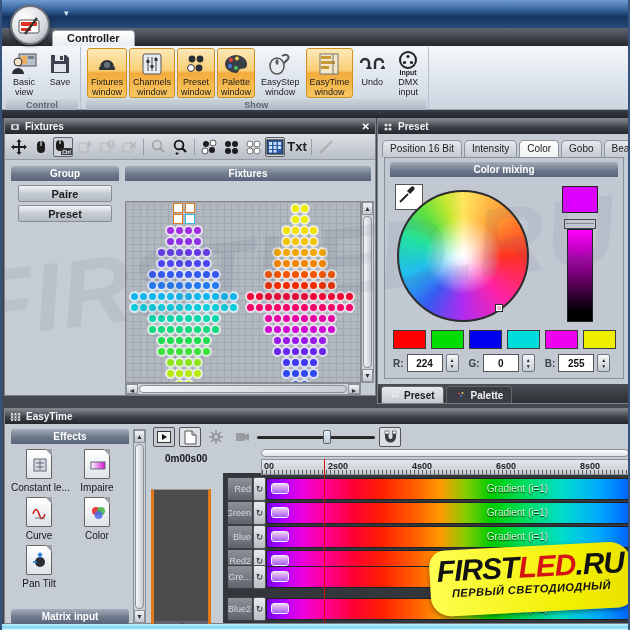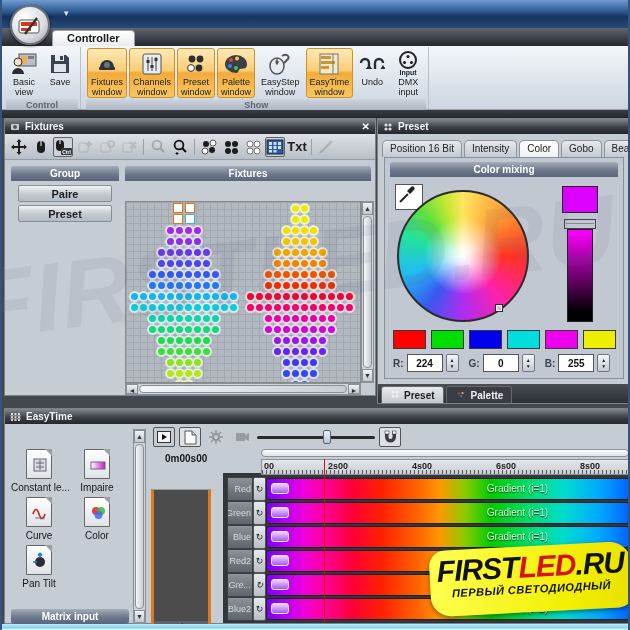--- a/index.html
+++ b/index.html
@@ -1194,20 +1194,21 @@
       <svg width="11" height="10" viewBox="0 0 11 10">
         <rect x="1" y="1" width="2" height="8" fill="#ddd"></rect>
           <rect x="4.5" y="1" width="2" height="8" fill="#ddd"></rect>
         <rect x="8" y="1" width="2" height="8" fill="#ddd"></rect>
           <rect x="0" y="3" width="11" height="1.4" fill="#888"></rect>
         <rect x="0" y="6" width="11" height="1.4" fill="#888"></rect>
         </svg>
       <span>EasyTime</span>
     </div>
 
+    <div class="shead" style="position:absolute;left:6px;top:20px;width:118px;">Effects</div>
     <div id="fxlist" style="position:absolute;left:4px;top:36px;width:122px;"><div class="fx-item"><div class="page"><svg width="26" height="30" viewBox="0 0 26 30">
               <rect x="7" y="9" width="12" height="12" fill="#d8dce2" stroke="#667"></rect>
               <line x1="9" y1="13" x2="17" y2="13" stroke="#667"></line>
               <line x1="9" y1="17" x2="17" y2="17" stroke="#667"></line>
               <line x1="13" y1="10" x2="13" y2="20" stroke="#667"></line>
             </svg><div class="fold"></div></div><div class="lbl">Constant le...</div></div><div class="fx-item"><div class="page"><svg width="26" height="30" viewBox="0 0 26 30">
               <defs>
                 <linearGradient id="gq" x1="0" x2="1">
                   <stop offset="0" stop-color="#fff"></stop>
                   <stop offset="1" stop-color="#d014d0"></stop>
@@ -1324,21 +1325,21 @@
           </div>
         </div>
         <div class="track" style="top: 72px;">
           <div class="tname">Red2</div>
           <div class="tloop">↻</div>
           <div class="tbar">
             <div class="chip"></div>
             <div class="ctext">Gradient (i=1)</div>
           </div>
         </div>
-        <div class="track" style="top: 96px; font-style: italic;">
+        <div class="track" style="top: 88px;">
           <div class="tname">Gre...</div>
           <div class="tloop">↻</div>
           <div class="tbar">
             <div class="chip"></div>
             <div class="ctext">Gradient (i=1)</div>
           </div>
         </div>
         <div class="track" style="top: 120px;">
           <div class="tname">Blue2</div>
           <div class="tloop">↻</div>

